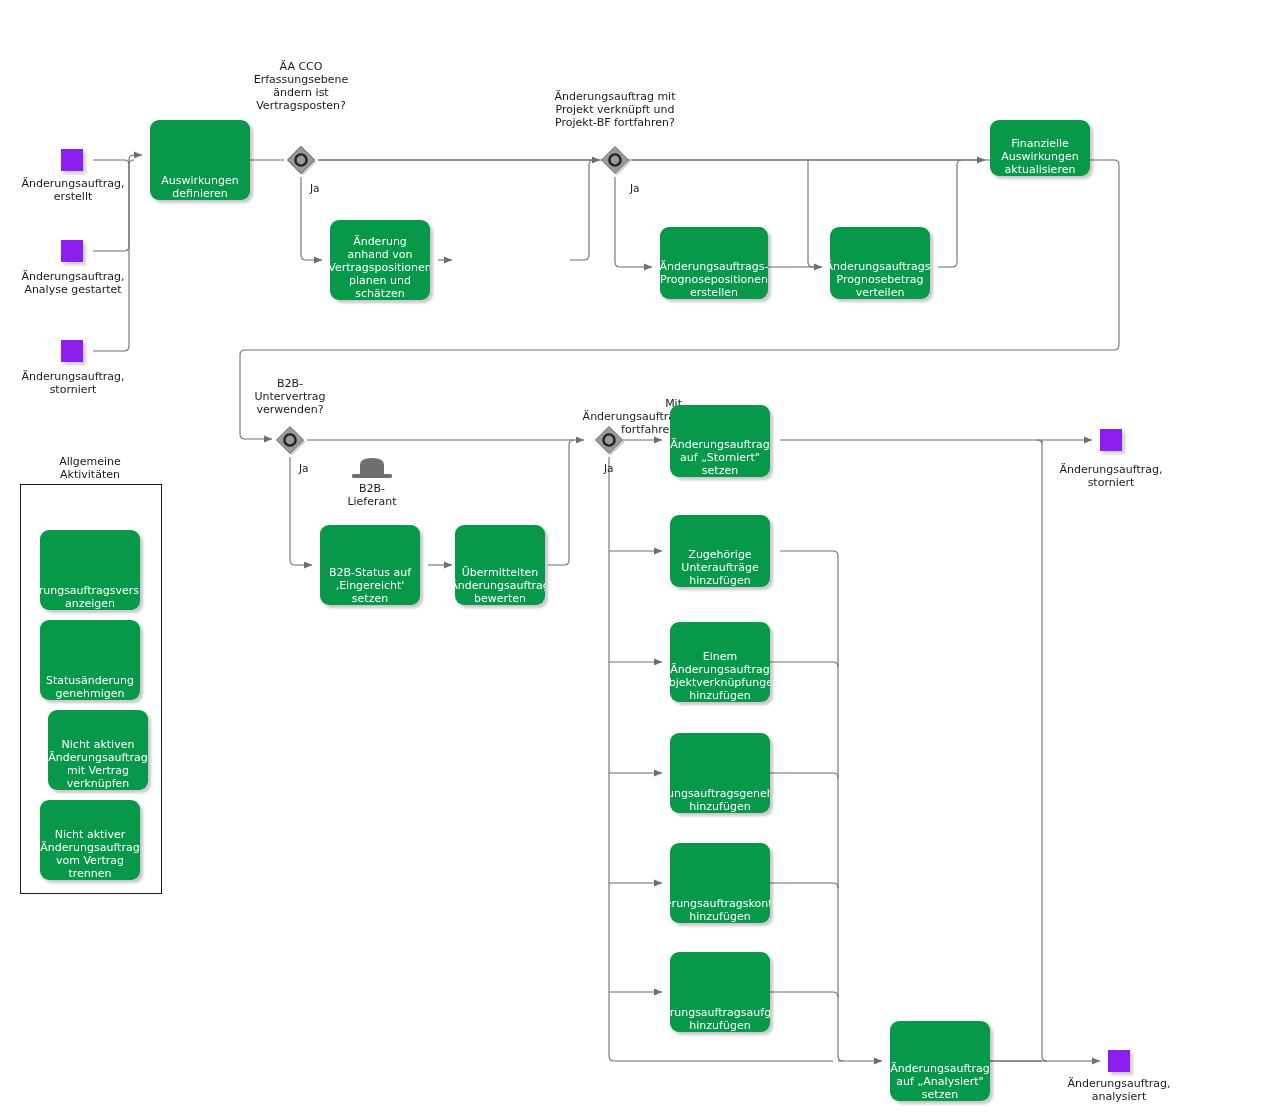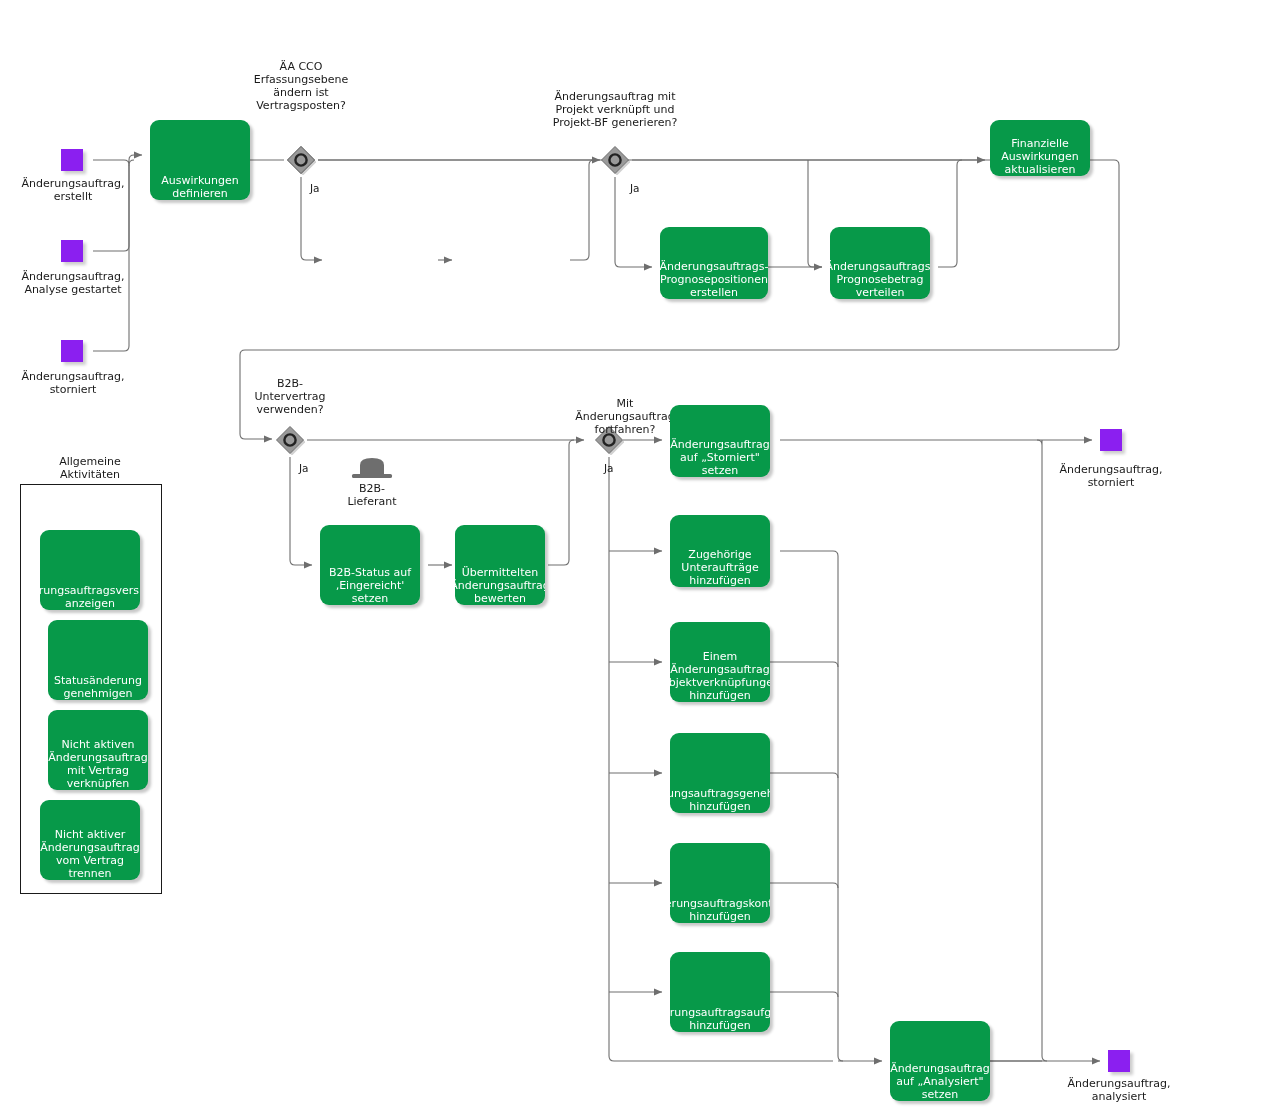--- a/index.html
+++ b/index.html
@@ -158,33 +158,42 @@
     </svg>
   </div>
   <div class="gw-label" style="left:221px;top:60px;width:160px;">
     <div>ÄA CCO</div>
     <div>Erfassungsebene</div>
     <div>ändern ist</div>
     <div>Vertragsposten?</div>
   </div>
   <div class="flow-label" style="left:310px;top:182px;">Ja</div>
 
+  <div class="task" style="left:330px;top:220px;width:100px;height:80px;">
+    <div>
+      <span>Änderung</span>
+      <span>anhand von</span>
+      <span>Vertragspositionen</span>
+      <span>planen und</span>
+      <span>schätzen</span>
+    </div>
+  </div>
 
 
   <div class="gw" style="left:600px;top:145px;">
     <svg width="30" height="30" viewBox="0 0 30 30" xmlns="http://www.w3.org/2000/svg">
       <polygon points="17,3.5 30.5,17 17,30.5 3.5,17" fill="rgba(0,0,0,.18)"></polygon>
       <polygon points="15,1.5 28.5,15 15,28.5 1.5,15" fill="#9a9a9a" stroke="#6f6f6f" stroke-width="1"></polygon>
       <circle cx="15" cy="15" r="5.6" fill="none" stroke="#222" stroke-width="2.4"></circle>
     </svg>
   </div>
   <div class="gw-label" style="left:535px;top:90px;width:160px;">
     <div>Änderungsauftrag mit</div>
     <div>Projekt verknüpft und</div>
-    <div>Projekt-BF generieren?</div>
+    <div>Projekt-BF fortfahren?</div>
   </div>
   <div class="flow-label" style="left:630px;top:182px;">Ja</div>
 
   <div class="task" style="left:660px;top:227px;width:108px;height:72px;">
     <div>
       <span>Änderungsauftrags-</span>
       <span>Prognosepositionen</span>
       <span>erstellen</span>
     </div>
   </div>
@@ -246,21 +255,21 @@
     </div>
   </div>
 
   <div class="gw" style="left:594px;top:425px;">
     <svg width="30" height="30" viewBox="0 0 30 30" xmlns="http://www.w3.org/2000/svg">
       <polygon points="17,3.5 30.5,17 17,30.5 3.5,17" fill="rgba(0,0,0,.18)"></polygon>
       <polygon points="15,1.5 28.5,15 15,28.5 1.5,15" fill="#9a9a9a" stroke="#6f6f6f" stroke-width="1"></polygon>
       <circle cx="15" cy="15" r="5.6" fill="none" stroke="#222" stroke-width="2.4"></circle>
     </svg>
   </div>
-  <div class="gw-label" style="left:545px;top:397px;width:160px;">
+  <div class="gw-label" style="left:522px;top:397px;width:160px;text-align:right;">
     <div>Mit</div>
     <div>Änderungsauftrag</div>
     <div>fortfahren?</div>
   </div>
   <div class="flow-label" style="left:604px;top:462px;">Ja</div>
 
   <div class="task" style="left:670px;top:405px;width:100px;height:72px;">
     <div>
       <span>Änderungsauftrag</span>
       <span>auf „Storniert"</span>
@@ -332,21 +341,21 @@
   </div>
   <div class="group-box" style="left:20px;top:484px;width:140px;height:408px;"></div>
 
   <div class="task" style="left:40px;top:530px;width:100px;height:80px;">
     <div>
       <span>Änderungsauftragsversionen</span>
       <span>anzeigen</span>
     </div>
   </div>
 
-  <div class="task" style="left:48px;top:620px;width:100px;height:80px;">
+  <div class="task" style="left:40px;top:620px;width:100px;height:80px;">
     <div>
       <span>Statusänderung</span>
       <span>genehmigen</span>
     </div>
   </div>
 
   <div class="task" style="left:48px;top:710px;width:100px;height:80px;">
     <div>
       <span>Nicht aktiven</span>
       <span>Änderungsauftrag</span>

